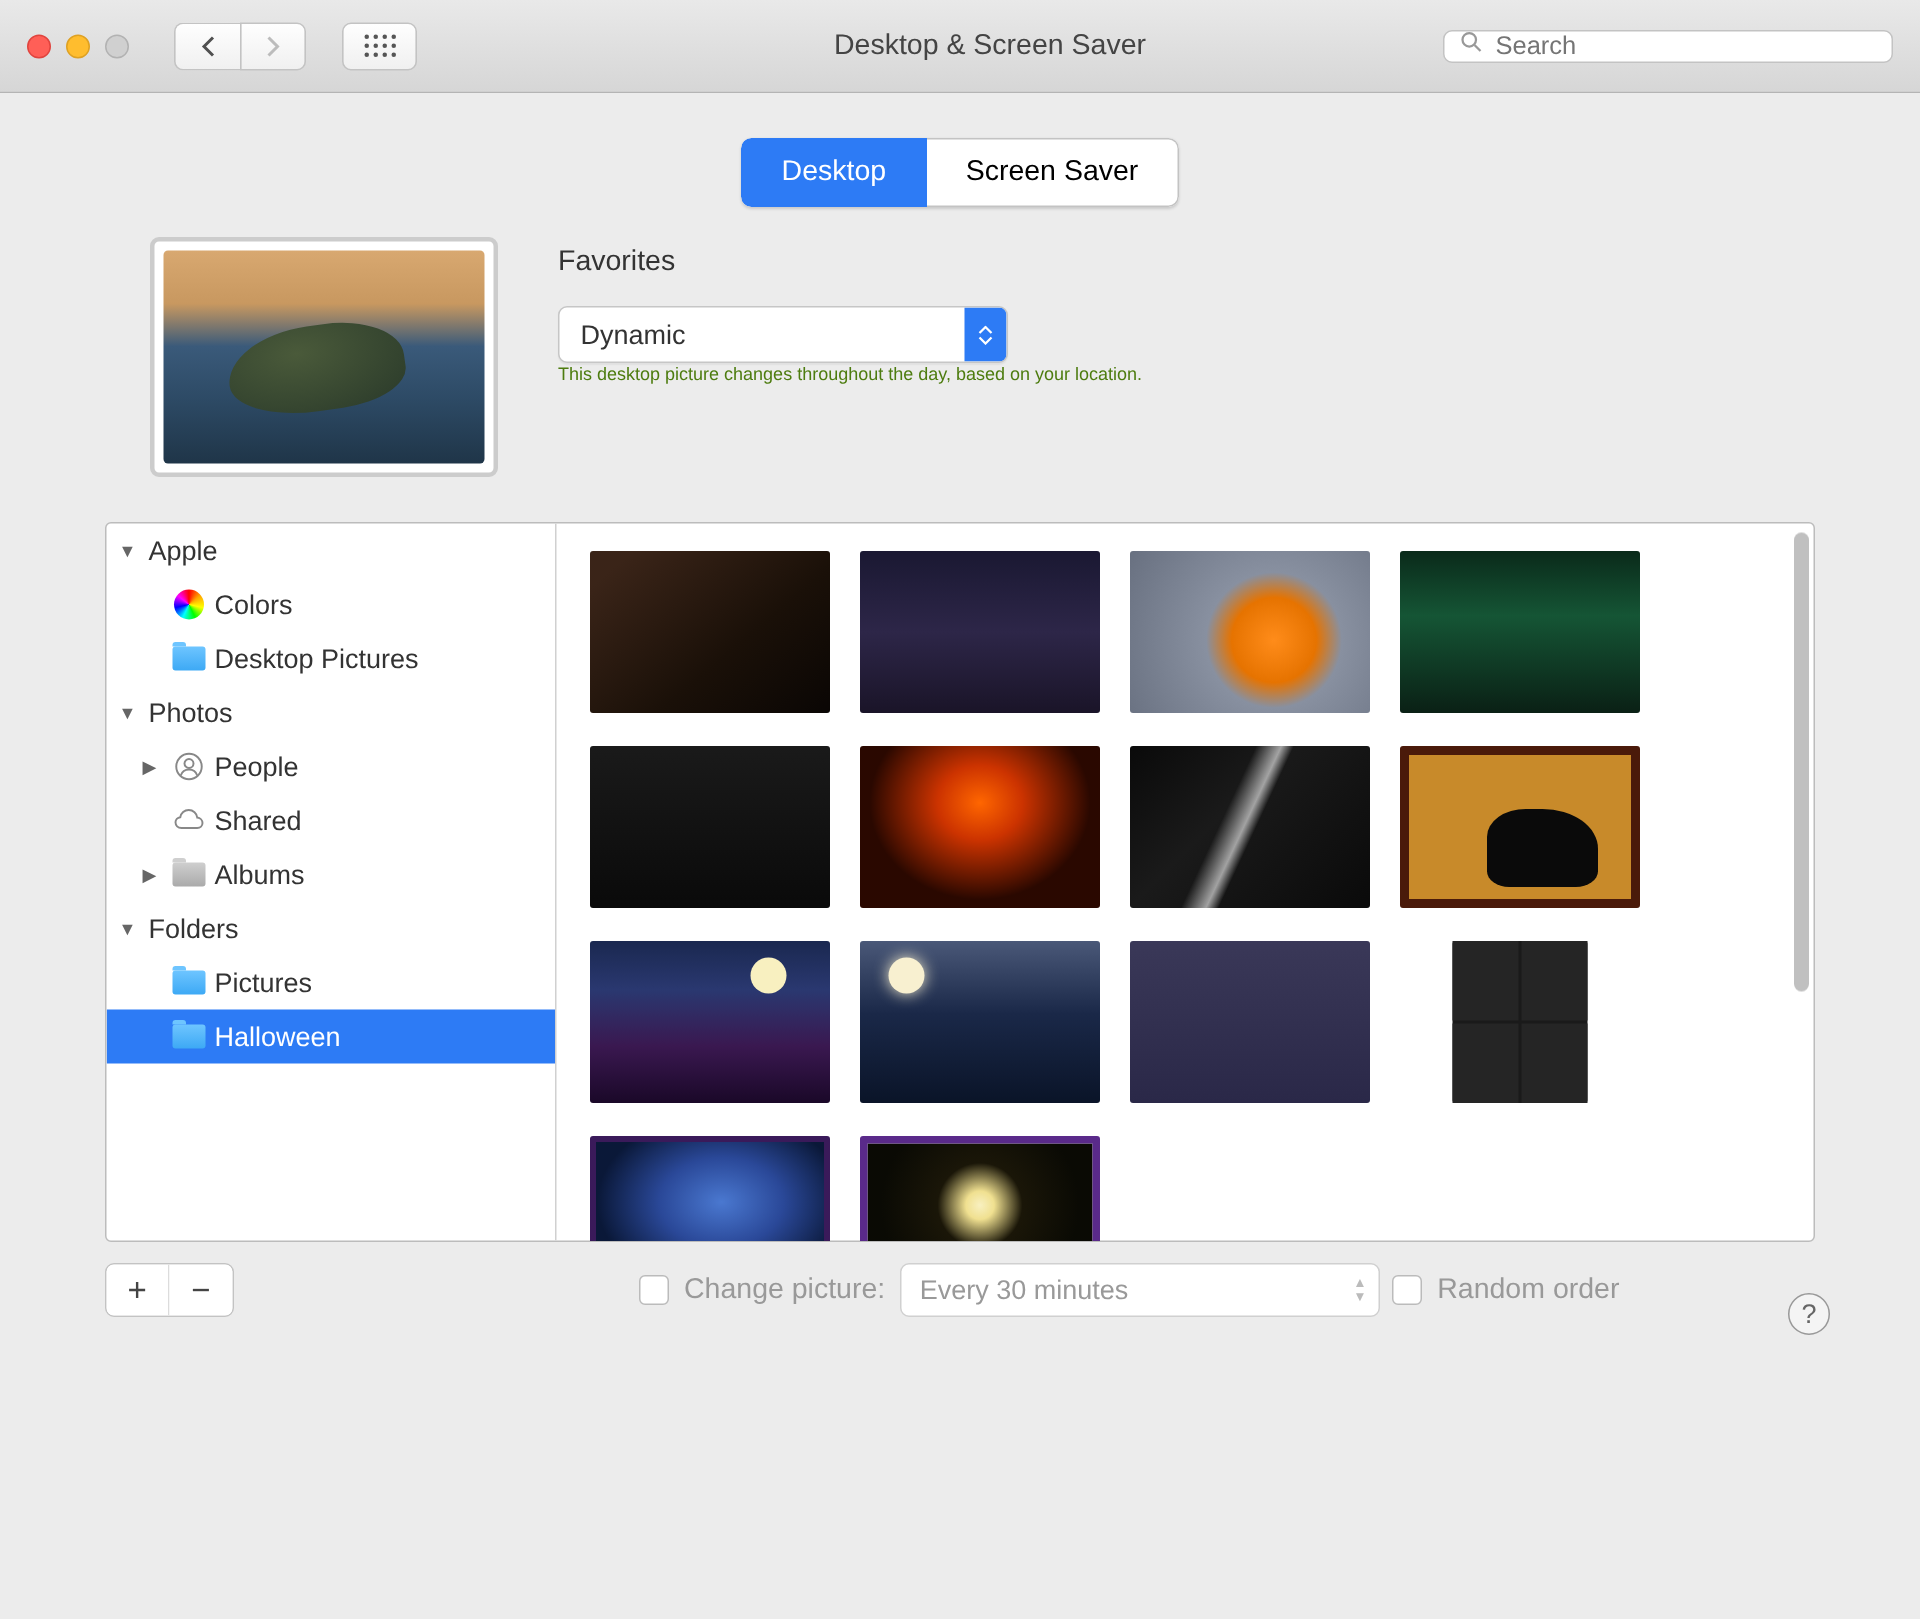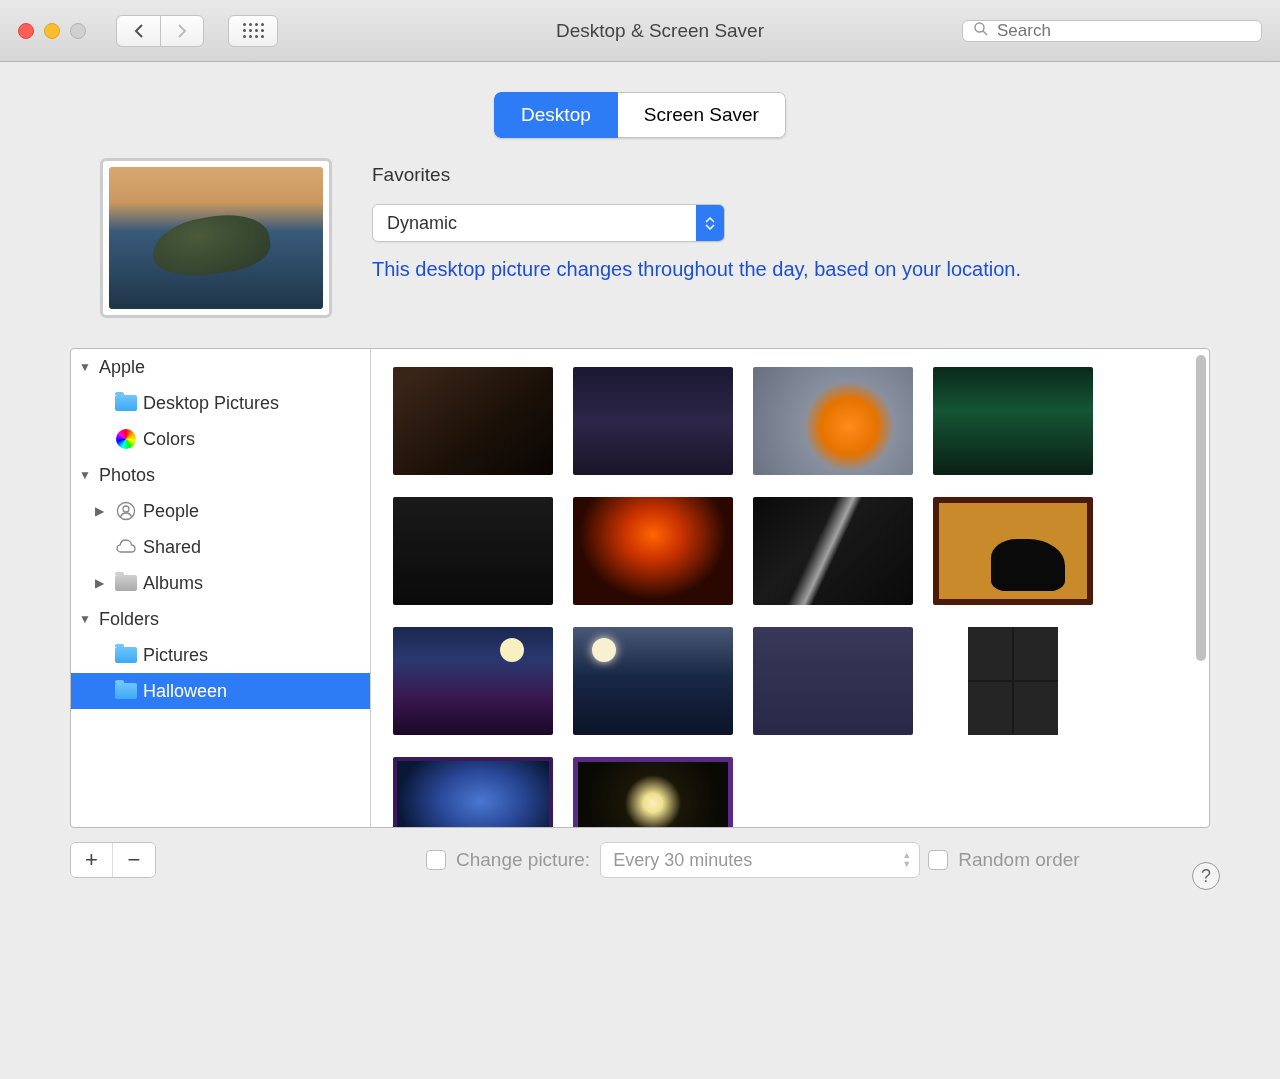--- a/index.html
+++ b/index.html
@@ -36,25 +36,25 @@
 .segmented .seg:first-child { border-radius: 7px 0 0 7px; }
 .segmented .seg:last-child { border-radius: 0 7px 7px 0; border-left: none; }
 
 
 .preview-row { display: flex; padding: 0 100px 30px; gap: 40px; align-items: flex-start; }
 .preview-thumb { width: 232px; height: 160px; border: 3px solid #ccc; border-radius: 6px; padding: 6px; background: #fff; }
 .preview-img { width: 100%; height: 100%; background: linear-gradient(180deg, #d8a870 0%, #c89860 25%, #3a5a7a 45%, #2d4a65 70%, #1f3548 100%); border-radius: 3px; position: relative; overflow: hidden; }
 .island { position: absolute; left: 20%; top: 35%; width: 55%; height: 40%; background: radial-gradient(ellipse at 40% 30%, #4a5a3a, #2a3a2a); border-radius: 50% 45% 40% 50% / 60% 50% 40% 45%; transform: rotate(-8deg); }
 .preview-meta { flex: 1; padding-top: 6px; }
 .wp-name { font-size: 19px; color: #333; margin-bottom: 18px; }
-.dropdown { display: inline-flex; align-items: center; background: #fff; border: 1px solid #c6c6c6; border-radius: 6px; height: 38px; width: 353px; overflow: hidden; box-shadow: 0 1px 1px rgba(0,0,0,.05); }
+.dropdown { display: inline-flex; align-items: center; background: #fff; border: 1px solid #c6c6c6; border-radius: 6px; height: 38px; width: 300px; overflow: hidden; box-shadow: 0 1px 1px rgba(0,0,0,.05); }
 .dropdown .dd-label { flex: 1; padding: 0 14px; font-size: 18px; color: #333; }
 .dropdown .dd-arrows { width: 28px; height: 100%; background: #2d7bf5; display: flex; flex-direction: column; align-items: center; justify-content: center; gap: 1px; }
 .dd-arrows svg { display: block; }
-.desc { margin-top: 16px; font-size: 20px; color: #1d4ed8; }
+.desc { font-size: 12px; color: #4d7c0f; }
 
 
 .split { display: flex; margin: 0 70px; height: 480px; border: 1px solid #bcbcbc; border-radius: 4px; background: #fff; overflow: hidden; }
 .sidebar { width: 300px; border-right: 1px solid #d0d0d0; overflow-y: auto; font-size: 18px; }
 .tree-row { display: flex; align-items: center; height: 36px; padding: 0 10px; gap: 6px; cursor: pointer; color: #333; }
 .tree-row.lvl1 { padding-left: 8px; font-weight: 400; }
 .tree-row.lvl2 { padding-left: 44px; }
 .tree-row.selected { background: #2d7bf5; color: #fff; }
 .disc { font-size: 12px; color: #666; width: 14px; }
 .ico { width: 22px; height: 22px; display: inline-flex; align-items: center; justify-content: center; font-size: 18px; }
@@ -188,29 +188,29 @@
     </div>
 
     <div class="split">
       <div class="sidebar">
         <div class="tree-row lvl1">
           <span class="disc">▼</span>
           <span>Apple</span>
         </div>
         <div class="tree-row lvl2">
           <span class="ico">
+              <span class="color-wheel"></span>
+            </span>
+          <span>Colors</span>
+        </div>
+        <div class="tree-row lvl2">
+          <span class="ico">
               <span class="folder-ico"></span>
             </span>
           <span>Desktop Pictures</span>
-        </div>
-        <div class="tree-row lvl2">
-          <span class="ico">
-              <span class="color-wheel"></span>
-            </span>
-          <span>Colors</span>
         </div>
 
         <div class="tree-row lvl1">
           <span class="disc">▼</span>
           <span>Photos</span>
         </div>
         <div class="tree-row lvl2">
           <span class="disc" style="margin-left:-20px">▶</span>
           <span class="ico">
             <svg width="20" height="20" viewBox="0 0 20 20">

